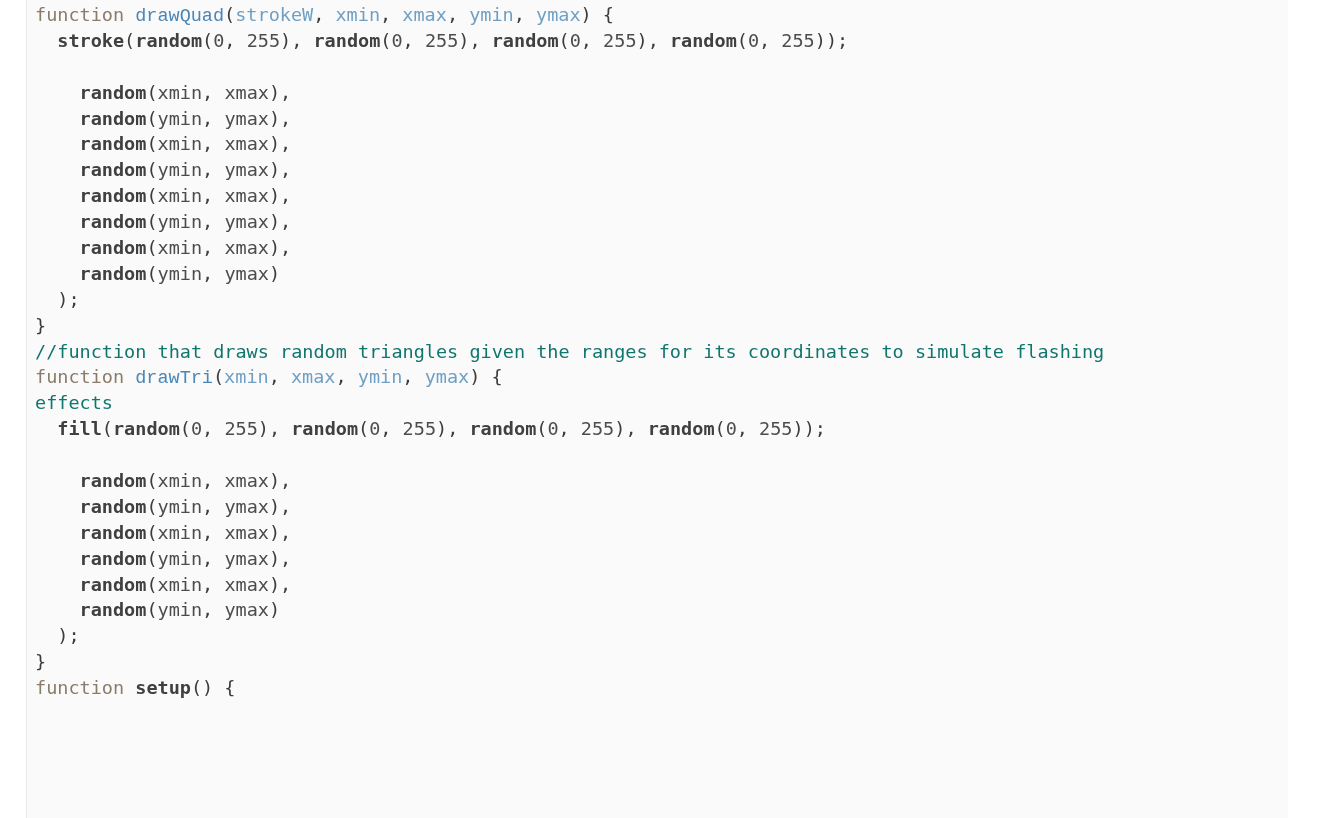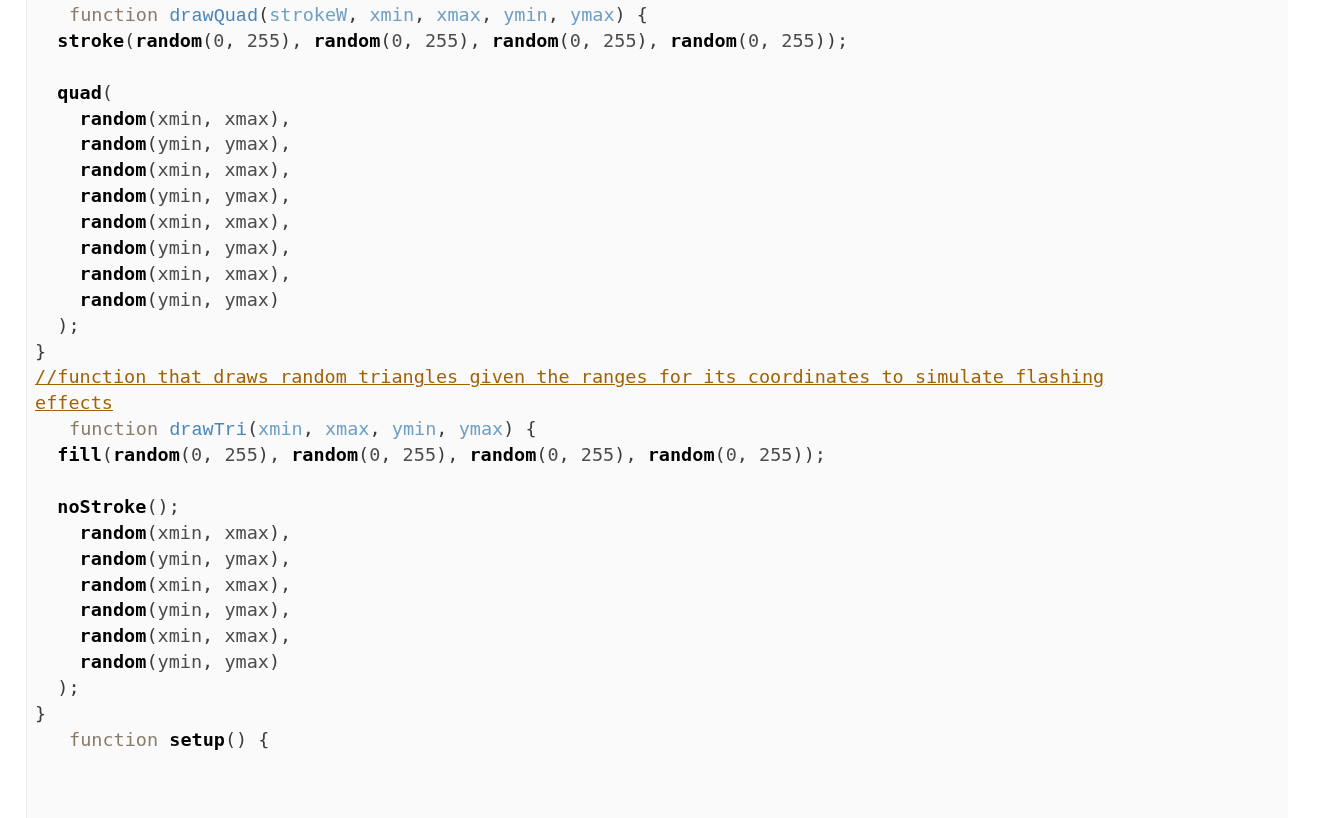--- a/index.html
+++ b/index.html
@@ -39,56 +39,54 @@
     height: 25.9px;
     line-height: 25.9px;
     font-size: 18.5px;
     letter-spacing: 0px;
     white-space: pre;
     color: #3c3c3c;
     font-family: "DejaVu Sans Mono", monospace;
   }
 
   
-  .kw      { color: #8a7b6b; margin-left: 34px; }            
+  .kw      { color: #8a7b6b; }            
   .fname   { color: #4a86b8; font-family: Liberation Mono, monospace; }            
   .param   { color: #6fa0c4; }            
-  .call    { color: #000000; font-weight: bold; }  
+  .call    { color: #404040; font-weight: bold; }  
   .punct   { color: #3c3c3c; }
   .num     { color: #4c4c4c; }
   .var     { color: #4c4c4c; }
-  .cmt     { color: #a16207; text-decoration: underline; }
+  .cmt     { color: #0f766e; }
 
   .blank { height: 25.9px; }
 </style>
 </head>
 <body>
 
 <div id="code-block">
   <div id="code-lines">
       <div class="line"><span class="kw">function</span><span class="punct"> </span><span class="fname">drawQuad</span><span class="punct">(</span><span class="param">strokeW</span><span class="punct">, </span><span class="param">xmin</span><span class="punct">, </span><span class="param">xmax</span><span class="punct">, </span><span class="param">ymin</span><span class="punct">, </span><span class="param">ymax</span><span class="punct">) {</span></div>
       <div class="line"><span>  </span><span class="call">stroke</span><span class="punct">(</span><span class="call">random</span><span class="punct">(</span><span class="num">0</span><span class="punct">, </span><span class="num">255</span><span class="punct">), </span><span class="call">random</span><span class="punct">(</span><span class="num">0</span><span class="punct">, </span><span class="num">255</span><span class="punct">), </span><span class="call">random</span><span class="punct">(</span><span class="num">0</span><span class="punct">, </span><span class="num">255</span><span class="punct">), </span><span class="call">random</span><span class="punct">(</span><span class="num">0</span><span class="punct">, </span><span class="num">255</span><span class="punct">));</span></div>
       <div class="line blank"></div>
-      <div class="line"><span>  </span><span class="call">quad</span><span class="punct">(</span></div>
       <div class="line"><span>    </span><span class="call">random</span><span class="punct">(</span><span class="var">xmin</span><span class="punct">, </span><span class="var">xmax</span><span class="punct">),</span></div>
       <div class="line"><span>    </span><span class="call">random</span><span class="punct">(</span><span class="var">ymin</span><span class="punct">, </span><span class="var">ymax</span><span class="punct">),</span></div>
       <div class="line"><span>    </span><span class="call">random</span><span class="punct">(</span><span class="var">xmin</span><span class="punct">, </span><span class="var">xmax</span><span class="punct">),</span></div>
       <div class="line"><span>    </span><span class="call">random</span><span class="punct">(</span><span class="var">ymin</span><span class="punct">, </span><span class="var">ymax</span><span class="punct">),</span></div>
       <div class="line"><span>    </span><span class="call">random</span><span class="punct">(</span><span class="var">xmin</span><span class="punct">, </span><span class="var">xmax</span><span class="punct">),</span></div>
       <div class="line"><span>    </span><span class="call">random</span><span class="punct">(</span><span class="var">ymin</span><span class="punct">, </span><span class="var">ymax</span><span class="punct">),</span></div>
       <div class="line"><span>    </span><span class="call">random</span><span class="punct">(</span><span class="var">xmin</span><span class="punct">, </span><span class="var">xmax</span><span class="punct">),</span></div>
       <div class="line"><span>    </span><span class="call">random</span><span class="punct">(</span><span class="var">ymin</span><span class="punct">, </span><span class="var">ymax</span><span class="punct">)</span></div>
       <div class="line"><span>  </span><span class="punct">);</span></div>
       <div class="line"><span class="punct">}</span></div>
       <div class="line"><span class="cmt">//function that draws random triangles given the ranges for its coordinates to simulate flashing</span></div>
+      <div class="line"><span class="kw">function</span><span class="punct"> </span><span class="fname">drawTri</span><span class="punct">(</span><span class="param">xmin</span><span class="punct">, </span><span class="param">xmax</span><span class="punct">, </span><span class="param">ymin</span><span class="punct">, </span><span class="param">ymax</span><span class="punct">) {</span></div>
       <div class="line"><span class="cmt">effects</span></div>
-      <div class="line"><span class="kw">function</span><span class="punct"> </span><span class="fname">drawTri</span><span class="punct">(</span><span class="param">xmin</span><span class="punct">, </span><span class="param">xmax</span><span class="punct">, </span><span class="param">ymin</span><span class="punct">, </span><span class="param">ymax</span><span class="punct">) {</span></div>
       <div class="line"><span>  </span><span class="call">fill</span><span class="punct">(</span><span class="call">random</span><span class="punct">(</span><span class="num">0</span><span class="punct">, </span><span class="num">255</span><span class="punct">), </span><span class="call">random</span><span class="punct">(</span><span class="num">0</span><span class="punct">, </span><span class="num">255</span><span class="punct">), </span><span class="call">random</span><span class="punct">(</span><span class="num">0</span><span class="punct">, </span><span class="num">255</span><span class="punct">), </span><span class="call">random</span><span class="punct">(</span><span class="num">0</span><span class="punct">, </span><span class="num">255</span><span class="punct">));</span></div>
       <div class="line blank"></div>
-      <div class="line"><span>  </span><span class="call">noStroke</span><span class="punct">();</span></div>
       <div class="line"><span>    </span><span class="call">random</span><span class="punct">(</span><span class="var">xmin</span><span class="punct">, </span><span class="var">xmax</span><span class="punct">),</span></div>
       <div class="line"><span>    </span><span class="call">random</span><span class="punct">(</span><span class="var">ymin</span><span class="punct">, </span><span class="var">ymax</span><span class="punct">),</span></div>
       <div class="line"><span>    </span><span class="call">random</span><span class="punct">(</span><span class="var">xmin</span><span class="punct">, </span><span class="var">xmax</span><span class="punct">),</span></div>
       <div class="line"><span>    </span><span class="call">random</span><span class="punct">(</span><span class="var">ymin</span><span class="punct">, </span><span class="var">ymax</span><span class="punct">),</span></div>
       <div class="line"><span>    </span><span class="call">random</span><span class="punct">(</span><span class="var">xmin</span><span class="punct">, </span><span class="var">xmax</span><span class="punct">),</span></div>
       <div class="line"><span>    </span><span class="call">random</span><span class="punct">(</span><span class="var">ymin</span><span class="punct">, </span><span class="var">ymax</span><span class="punct">)</span></div>
       <div class="line"><span>  </span><span class="punct">);</span></div>
       <div class="line"><span class="punct">}</span></div>
       <div class="line"><span class="kw">function</span><span class="punct"> </span><span class="call">setup</span><span class="punct">() {</span></div>
     </div>

